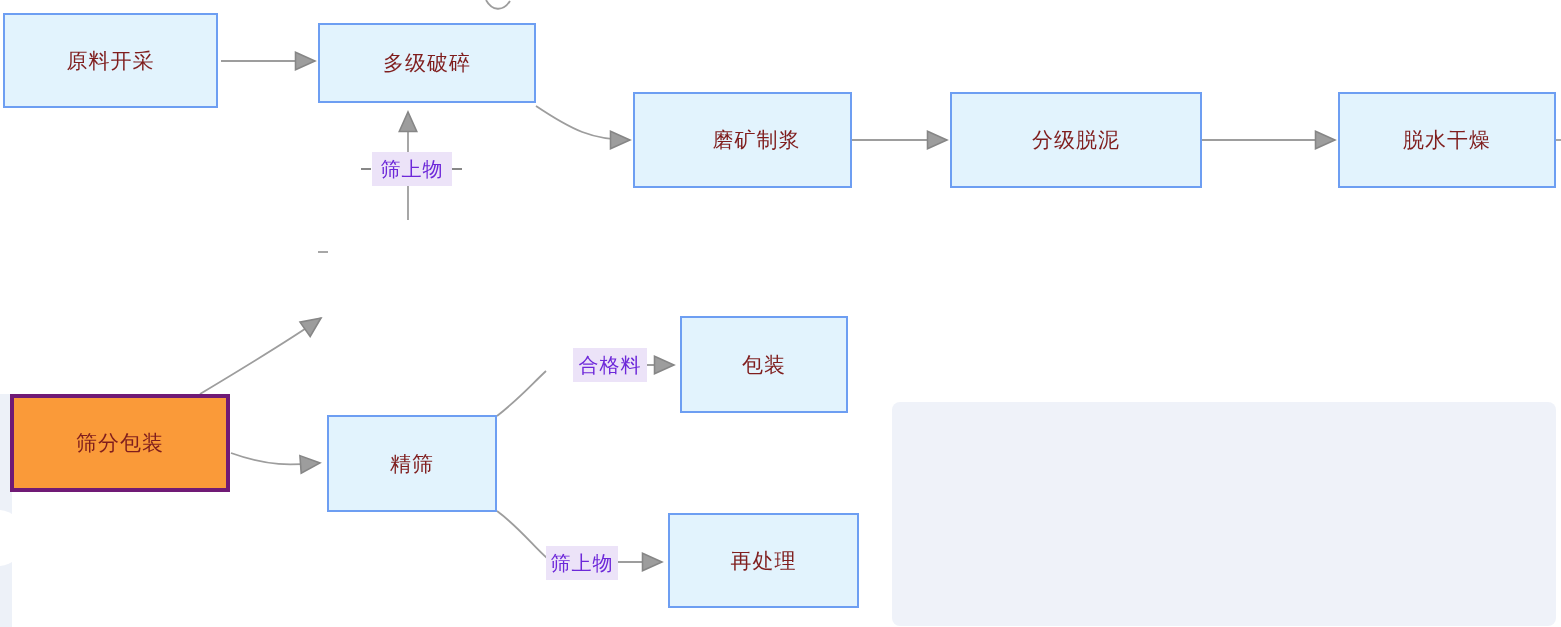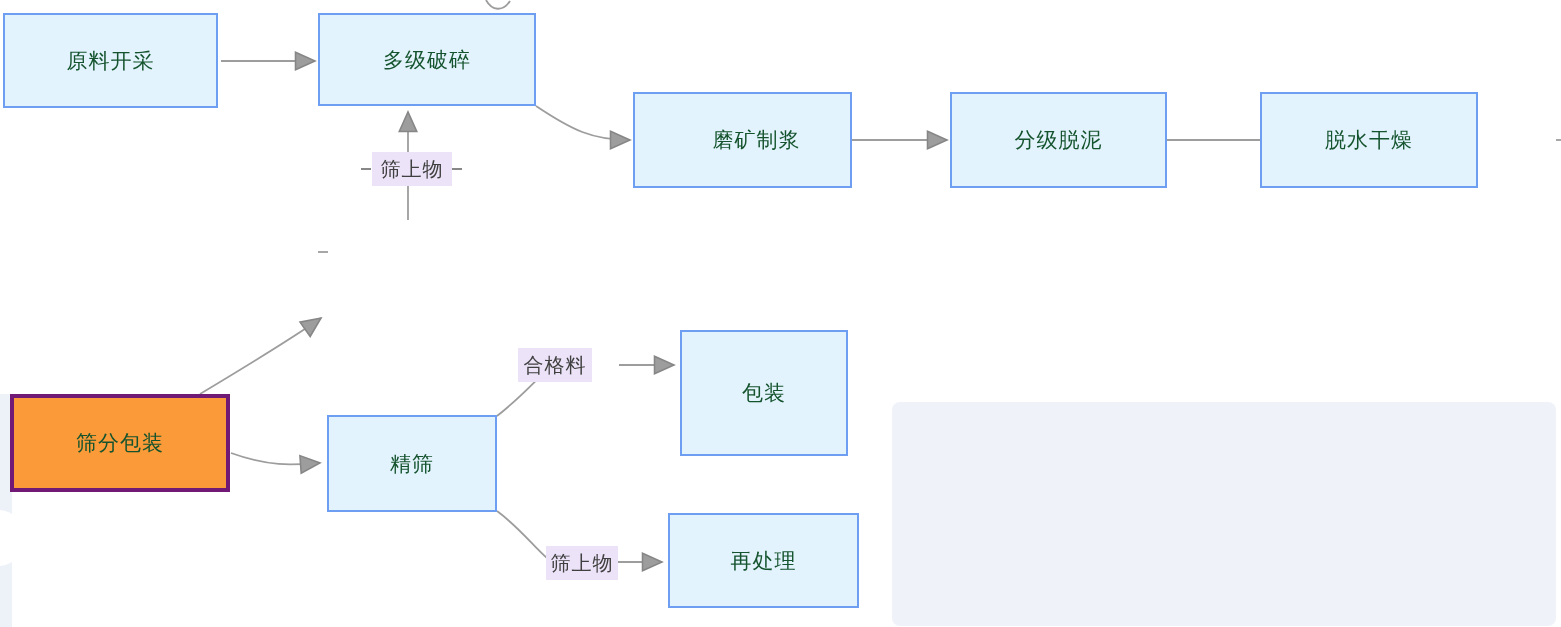--- a/index.html
+++ b/index.html
@@ -5,28 +5,28 @@
   html,body{margin:0;padding:0;background:#ffffff;}
   .canvas{
     position:relative;width:1561px;height:627px;background:#ffffff;
     overflow:hidden;font-family:"Liberation Sans",sans-serif;
   }
   .edges{position:absolute;left:0;top:0;z-index:1;}
   .node{
     position:absolute;z-index:2;box-sizing:border-box;
     background:#e2f3fd;border:2px solid #6d9ef2;
     display:flex;align-items:center;justify-content:center;
-    font-size:21px;color:#14532d;letter-spacing:1px;
+    font-size:21px;color:#7f1d1d;letter-spacing:1px;
   }
   .node.highlight{
     background:#fa9a39;border:4px solid #701a75;z-index:3;
   }
   .edge-label{
     position:absolute;z-index:3;box-sizing:border-box;
-    background:#ece3f8;color:#404040;font-size:20px;
+    background:#ece3f8;color:#6d28d9;font-size:20px;
     display:flex;align-items:center;justify-content:center;letter-spacing:1px;
   }
   .side-panel{
     position:absolute;z-index:0;background:#eff2f9;border-radius:8px;
   }
   .left-strip{
     position:absolute;z-index:0;background:#edf1f8;
   }
   .strip-notch{
     position:absolute;z-index:0;background:#ffffff;border-radius:50%;
@@ -65,58 +65,58 @@
       <path d="M318,252 L328,252"></path>
       <path d="M361,169 L371,169" stroke="#7a7a7a"></path>
       <path d="M452,169 L462,169" stroke="#7a7a7a"></path>
     </g>
   </svg>
 
   <div class="node" style="left:3px;top:13px;width:215px;height:95px;">
     <span>原料开采</span>
   </div>
 
-  <div class="node" style="left:318px;top:13px;width:218px;height:93px;">
+  <div class="node" style="left:318px;top:23px;width:218px;height:80px;">
     <span>多级破碎</span>
   </div>
 
   <div class="node" style="left:633px;top:92px;width:219px;height:96px;padding-left:28px;">
     <span>磨矿制浆</span>
   </div>
 
-  <div class="node" style="left:950px;top:92px;width:217px;height:96px;">
+  <div class="node" style="left:950px;top:92px;width:252px;height:96px;">
     <span>分级脱泥</span>
   </div>
 
-  <div class="node" style="left:1260px;top:92px;width:218px;height:96px;">
+  <div class="node" style="left:1338px;top:92px;width:218px;height:96px;">
     <span>脱水干燥</span>
   </div>
 
 
   <div class="node" style="left:327px;top:415px;width:170px;height:97px;">
     <span>精筛</span>
   </div>
 
-  <div class="node" style="left:680px;top:316px;width:168px;height:126px;margin-top:14px;">
+  <div class="node" style="left:680px;top:316px;width:168px;height:97px;">
     <span>包装</span>
   </div>
 
   <div class="node" style="left:668px;top:513px;width:191px;height:95px;justify-content:center;">
     <span>再处理</span>
   </div>
 
   <div class="node highlight" style="left:10px;top:394px;width:220px;height:98px;">
     <span>筛分包装</span>
   </div>
 
   <div class="edge-label" style="left:372px;top:152px;width:80px;height:34px;">
     <span>筛上物</span>
   </div>
 
-  <div class="edge-label" style="left:518px;top:348px;width:74px;height:34px;">
+  <div class="edge-label" style="left:573px;top:348px;width:74px;height:34px;">
     <span>合格料</span>
   </div>
 
   <div class="edge-label" style="left:546px;top:546px;width:72px;height:34px;">
     <span>筛上物</span>
   </div>
 
 </div>
 
 </body></html>

